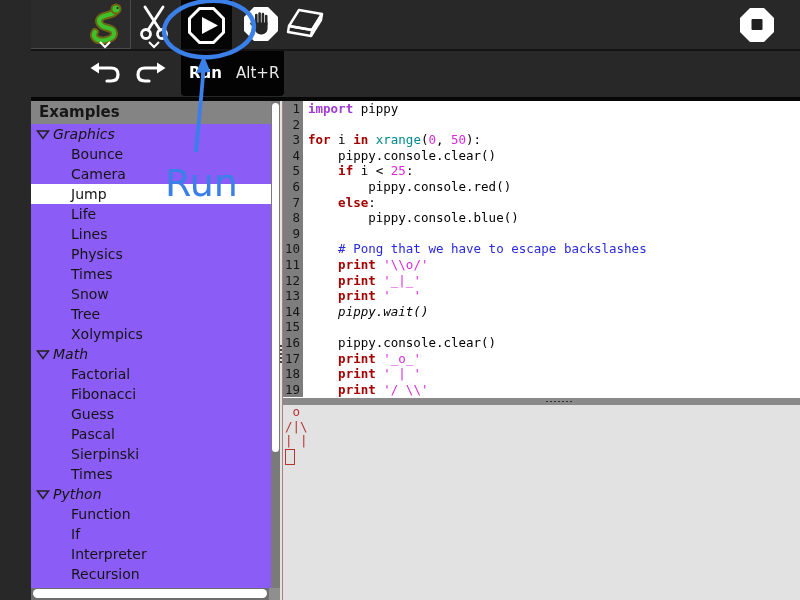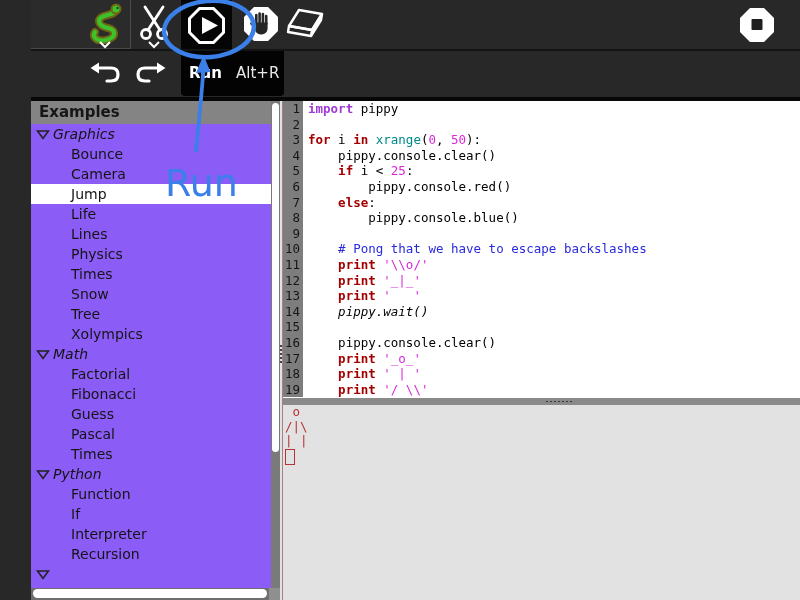--- a/index.html
+++ b/index.html
@@ -209,20 +209,23 @@
         <div class="sb-row">
           <span class="item-label">Fibonacci</span>
         </div>
         <div class="sb-row">
           <span class="item-label">Guess</span>
         </div>
         <div class="sb-row">
           <span class="item-label">Pascal</span>
         </div>
         <div class="sb-row">
+          <span class="item-label">Sierpinski</span>
+        </div>
+        <div class="sb-row">
           <span class="item-label">Times</span>
         </div>
         <div class="sb-row">
           <svg class="tri" width="14" height="11">
             <polygon points="1.5,2 12.5,2 7,9.5" fill="none" stroke="#222" stroke-width="1.6"></polygon>
           </svg>
           <span class="cat-label">Python</span>
         </div>
         <div class="sb-row">
           <span class="item-label">Function</span>

